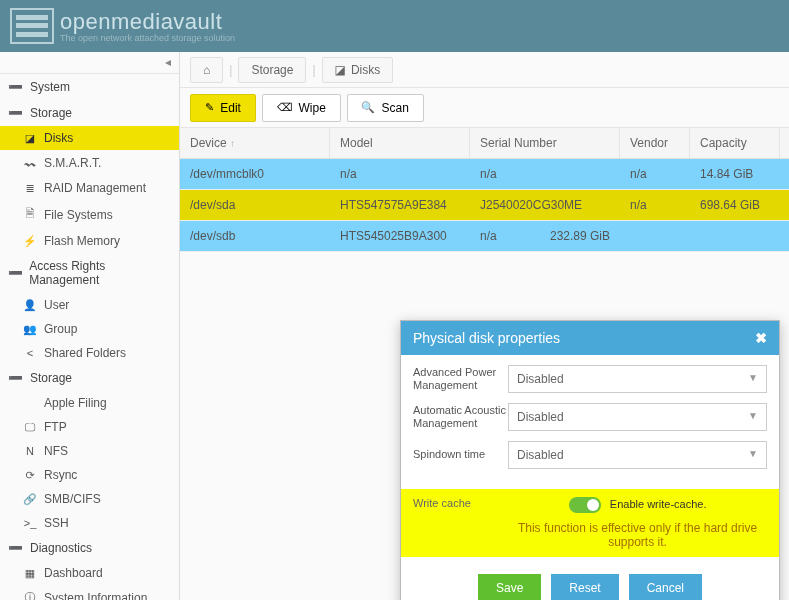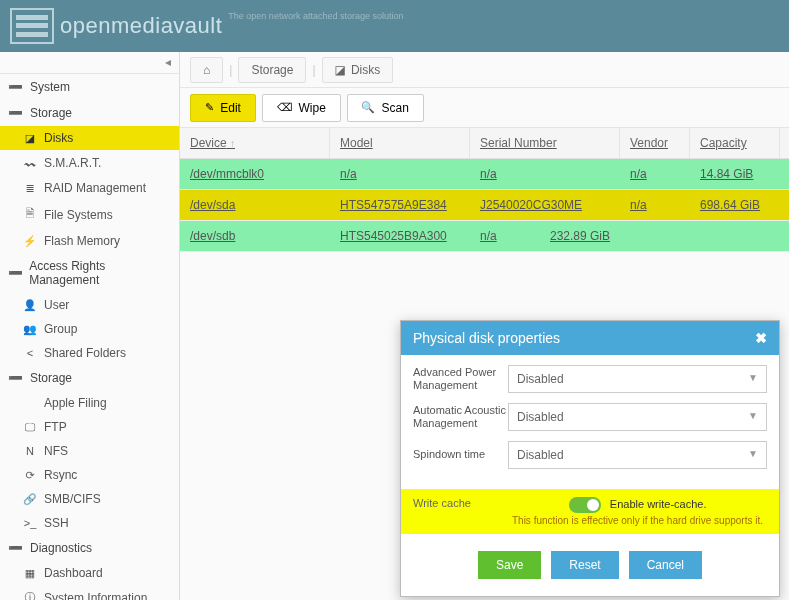--- a/index.html
+++ b/index.html
@@ -14,21 +14,21 @@
 }
 .logo-icon {
   width: 44px; height: 36px;
   border: 2px solid #b8d0d8;
   display: flex; flex-direction: column; justify-content: space-around;
   padding: 3px 4px;
 }
 .logo-icon div { height: 5px; background: #b8d0d8; }
 .logo-text { color: #cde2e8; font-size: 22px; margin-left: 6px; letter-spacing: 0.5px; font-weight: 400; }
 .logo-sub { color: #9bb8c0; font-size: 9px; margin-left: 6px; margin-top: -2px; }
-.logo-wrap { display: flex; flex-direction: row; }
+.logo-wrap { display: flex; flex-direction: column; }
 
 .layout { display: flex; height: calc(600px - 52px); }
 .sidebar {
   width: 180px;
   background: #fafafa;
   border-right: 1px solid #ddd;
   overflow-y: auto;
   font-size: 12px;
   color: #555;
 }
@@ -45,24 +45,24 @@
   padding: 0 10px; border-bottom: 1px solid #e5e5e5; font-size: 12px; color: #666;
 }
 .bc-item { padding: 5px 12px; border: 1px solid #e0e0e0; background: #f7f7f7; border-radius: 2px; display: flex; align-items: center; gap: 5px; cursor: pointer; }
 .bc-sep { color: #ccc; }
 
 .toolbar { height: 40px; display: flex; align-items: center; gap: 6px; padding: 0 10px; border-bottom: 1px solid #e5e5e5; }
 .tbtn { padding: 6px 14px; border: 1px solid #ccc; background: #fff; font-size: 12px; cursor: pointer; display: flex; align-items: center; gap: 6px; border-radius: 2px; }
 .tbtn.active { background: #f0e100; border-color: #d8ca00; }
 .tbtn .ico { font-size: 11px; }
 
-.table { font-size: 12px; color: #555; text-decoration: underline; }
+.table { font-size: 12px; color: #555; }
 .thead { display: flex; background: #f5f5f5; border-bottom: 1px solid #e0e0e0; }
 .th { padding: 8px 10px; border-right: 1px solid #e5e5e5; color: #666; }
-.trow { display: flex; border-bottom: 1px solid #eee; background: #86efac; }
+.trow { display: flex; border-bottom: 1px solid #eee; background: #7dd3fc; }
 .trow.selected { background: #e3d900; }
 .td { padding: 8px 10px; white-space: nowrap; overflow: hidden; text-overflow: ellipsis; }
 .c-dev { width: 150px; }
 .c-mod { width: 140px; }
 .c-ser { width: 150px; }
 .c-ven { width: 70px; }
 .c-cap { width: 90px; }
 
 .dialog {
   position: absolute;
@@ -85,21 +85,21 @@
   font-size: 12px;
 }
 .select .caret { color: #999; font-size: 10px; }
 
 .wc-row { background: #faff00; padding: 8px 12px; display: flex; align-items: flex-start; }
 .wc-label { width: 95px; color: #666; font-size: 11px; }
 .wc-body { flex: 1; text-align: center; }
 .toggle { display: inline-block; width: 32px; height: 16px; background: #6bbf3b; border-radius: 8px; position: relative; vertical-align: middle; margin-right: 6px; cursor: pointer; }
 .toggle::after { content: ''; position: absolute; right: 2px; top: 2px; width: 12px; height: 12px; background: #fff; border-radius: 50%; }
 .wc-text { color: #333; font-size: 11px; }
-.wc-note { color: #a66f00; font-size: 10px; margin-top: 2px; }
+.wc-note { color: #a66f00; font-size: 12px; margin-top: 8px; }
 
 .dlg-footer { padding: 17px 12px; display: flex; justify-content: center; gap: 10px; }
 .btn { padding: 7px 18px; color: #fff; border: none; font-size: 12px; cursor: pointer; }
 .btn-save { background: #5fbf2f; }
 .btn-reset { background: #4aa8d8; }
 .btn-cancel { background: #4aa8d8; }
 </style>
 </head>
 <body>
 

